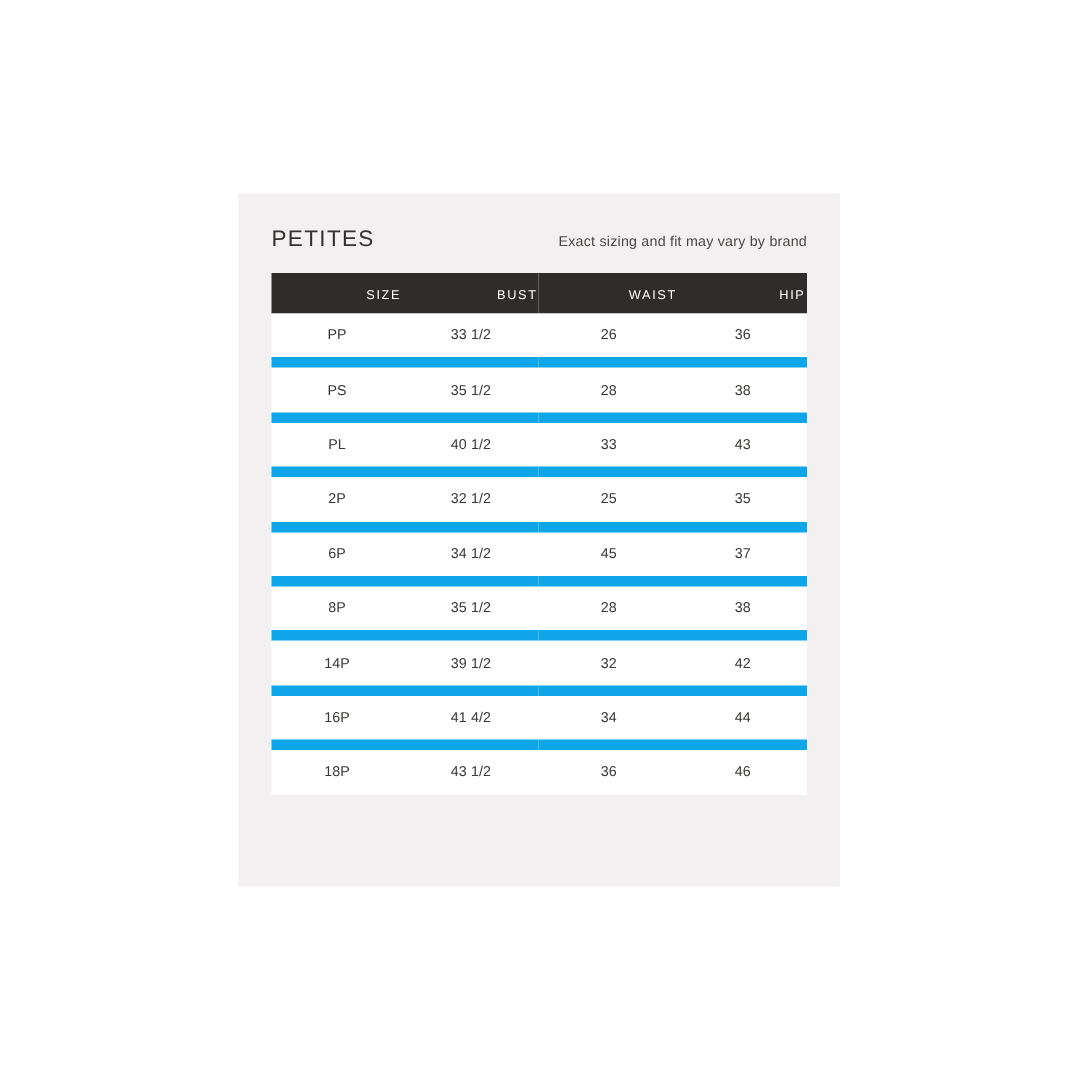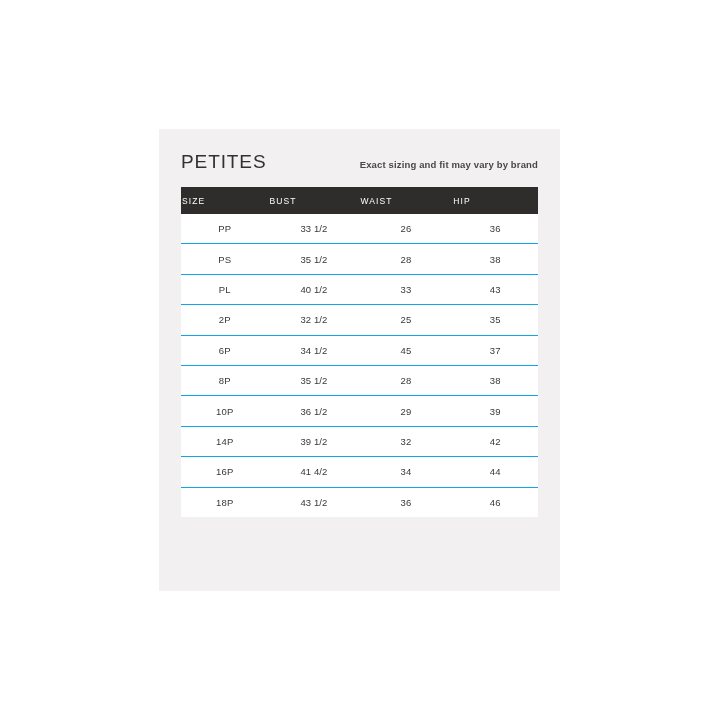--- a/index.html
+++ b/index.html
@@ -31,55 +31,55 @@
     box-sizing: border-box;
     padding: 22px 22px 0 22px;
   }
   .card-header {
     display: flex;
     align-items: baseline;
     justify-content: space-between;
     padding: 0 0 14px 0;
   }
   .card-title {
-    font-size: 19px;
+    font-size: 15px;
     letter-spacing: 0.9px;
     color: #33312f;
     font-weight: 400;
   }
   .card-note {
     font-size: 9.5px;
     color: #4a4846;
     letter-spacing: 0.15px;
-    font-weight: 700;
+    font-weight: 400;
     padding-bottom: 1px;
   }
   table.size-table {
     width: 357px;
     border-collapse: collapse;
     table-layout: fixed;
   }
   table.size-table thead th {
     background: #2f2d2c;
     color: #ffffff;
     font-size: 8.5px;
     letter-spacing: 1.1px;
     font-weight: 400;
     height: 25px;
     vertical-align: middle;
-    text-align: left;
+    text-align: right;
   }
   table.size-table tbody td {
     background: #ffffff;
     color: #3a3836;
     font-size: 9.5px;
     height: 27.4px;
     text-align: center;
     vertical-align: middle;
-    border-bottom: 1px solid #0ea5e9;
+    border-bottom: 7px solid #0ea5e9;
     font-weight: 400;
     letter-spacing: 0.1px;
   }
   table.size-table tbody tr:last-child td {
     border-bottom: none;
   }
   col.c-size { width: 24.5%; }
   col.c-bust { width: 25.5%; }
   col.c-waist { width: 26%; }
   col.c-hip  { width: 24%; }
@@ -141,26 +141,20 @@
           <td>45</td>
           <td>37</td>
         </tr>
         <tr>
           <td>8P</td>
           <td>35 1/2</td>
           <td>28</td>
           <td>38</td>
         </tr>
         <tr>
-          <td>10P</td>
-          <td>36 1/2</td>
-          <td>29</td>
-          <td>39</td>
-        </tr>
-        <tr>
           <td>14P</td>
           <td>39 1/2</td>
           <td>32</td>
           <td>42</td>
         </tr>
         <tr>
           <td>16P</td>
           <td>41 4/2</td>
           <td>34</td>
           <td>44</td>

